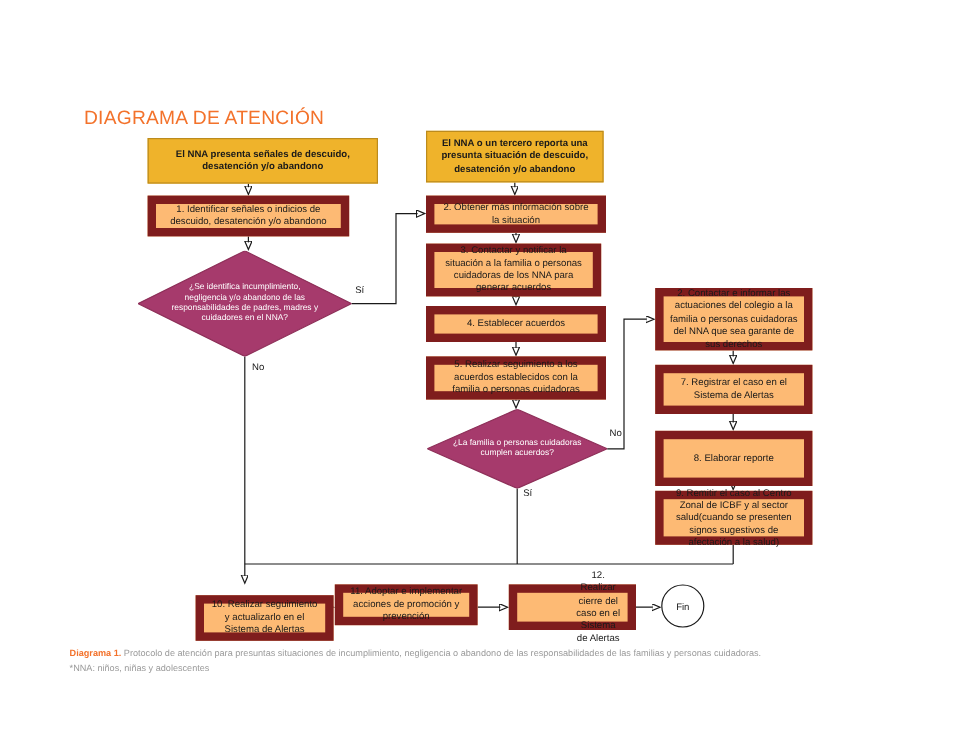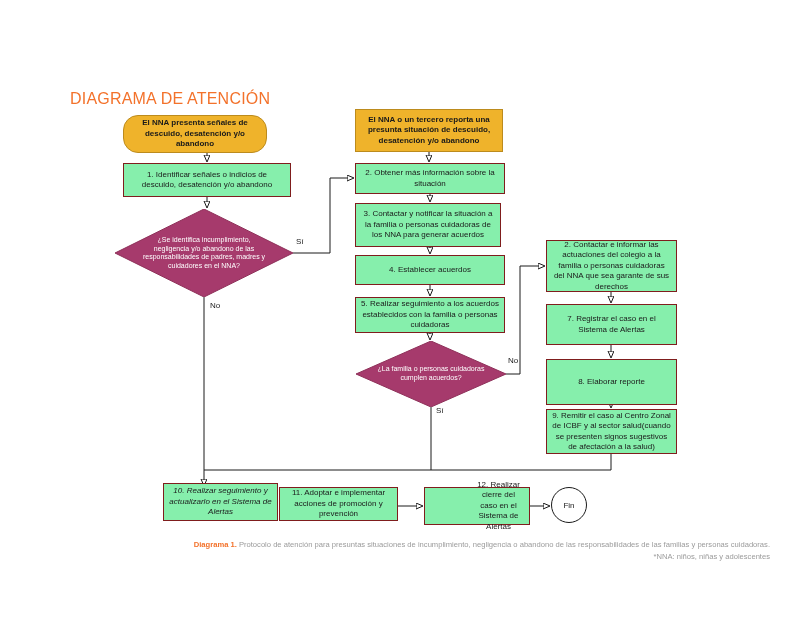--- a/index.html
+++ b/index.html
@@ -1,36 +1,36 @@
 <!DOCTYPE html>
 <html><head>
 <meta charset="utf-8">
 <style>
   html,body{margin:0;padding:0;background:#fff;}
   #page{position:relative;width:800px;height:618px;background:#ffffff;overflow:hidden;
         font-family:"Liberation Sans",sans-serif;}
   #title{position:absolute;left:70px;top:62px;font-size:16px;font-weight:normal;
          color:#F3722B;letter-spacing:.2px;margin-top:28px;}
-  .box{position:absolute;border:1px solid #7f1d1d;background:#86efac;box-sizing:border-box;
+  .box{position:absolute;border:7px solid #7f1d1d;background:#fdba74;box-sizing:border-box;
        display:flex;align-items:center;justify-content:center;text-align:center;
        font-size:8px;line-height:1.3;color:#1a1a1a;padding:2px 5px;}
   .start{background:#EFB32B;border:1px solid #BC8B1D;font-weight:bold;}
   .diamond{position:absolute;}
   .diamond svg{position:absolute;left:0;top:0;width:100%;height:100%;}
   .diamond polygon{fill:#A63A6C;stroke:#8E3059;stroke-width:1;vector-effect:non-scaling-stroke;}
   .diamond .dtext{position:absolute;left:50%;top:50%;transform:translate(-50%,-50%);
        width:72%;text-align:center;font-size:7px;line-height:1.22;color:#ffffff;}
   .edge-label{position:absolute;font-size:8px;color:#1a1a1a;}
   .fin{position:absolute;width:36px;height:36px;border:1.5px solid #1a1a1a;border-radius:50%;
        box-sizing:border-box;display:flex;align-items:center;justify-content:center;
        font-size:8px;color:#1a1a1a;background:#fff;}
   #connectors{position:absolute;left:0;top:0;width:800px;height:618px;pointer-events:none;}
   #connectors path{stroke:#1a1a1a;stroke-width:1;fill:none;}
-  #caption{position:absolute;left:70px;top:539px;width:700px;font-size:7.6px;
-           line-height:1.6;color:#9B9B9B;text-align:right;}
+  #caption{position:absolute;left:58px;top:539px;width:700px;font-size:7.6px;
+           line-height:1.6;color:#9B9B9B;}
   #caption .cap-label{color:#F3722B;font-weight:bold;}
 </style>
 </head>
 <body>
 
 <div id="page">
 
   <div id="title">DIAGRAMA DE ATENCIÓN</div>
 
   <svg id="connectors" width="800" height="618" viewBox="0 0 800 618">
@@ -54,33 +54,33 @@
     <path d="M506,374 H520 V266 H539" marker-end="url(#arr)"></path>
     <path d="M611,292 V297" marker-end="url(#arr)"></path>
     <path d="M611,345 V352" marker-end="url(#arr)"></path>
     <path d="M611,393 V402" marker-end="url(#arr)"></path>
     <path d="M611,454 V470"></path>
     <path d="M258,506 H272" marker-end="url(#arr)"></path>
     <path d="M398,506 H417" marker-end="url(#arr)"></path>
     <path d="M530,506 H544" marker-end="url(#arr)"></path>
   </svg>
 
-  <div class="box start" style="left:123px;top:115px;width:144px;height:38px;border-radius:15px;">El NNA presenta señales de descuido, desatención y/o abandono</div>
+  <div class="box start" style="left:123px;top:115px;width:192px;height:38px;">El NNA presenta señales de descuido, desatención y/o abandono</div>
   <div class="box start" style="left:355px;top:109px;width:148px;height:43px;">El NNA o un tercero reporta una presunta situación de descuido, desatención y/o abandono</div>
 
   <div class="box" style="left:123px;top:163px;width:168px;height:34px;">1. Identificar señales o indicios de descuido, desatención y/o abandono</div>
   <div class="box" style="left:355px;top:163px;width:150px;height:31px;">2. Obtener más información sobre la situación</div>
   <div class="box" style="left:355px;top:203px;width:146px;height:44px;">3. Contactar y notificar la situación a la familia o personas cuidadoras de los NNA para generar acuerdos</div>
   <div class="box" style="left:355px;top:255px;width:150px;height:30px;">4. Establecer acuerdos</div>
   <div class="box" style="left:355px;top:297px;width:150px;height:36px;">5. Realizar seguimiento a los acuerdos establecidos con la familia o personas cuidadoras</div>
   <div class="box" style="left:546px;top:240px;width:131px;height:52px;">2. Contactar e informar las actuaciones del colegio a la familia o personas cuidadoras del NNA que sea garante de sus derechos</div>
   <div class="box" style="left:546px;top:304px;width:131px;height:41px;">7. Registrar el caso en el Sistema de Alertas</div>
   <div class="box" style="left:546px;top:359px;width:131px;height:46px;">8. Elaborar reporte</div>
   <div class="box" style="left:546px;top:409px;width:131px;height:45px;">9. Remitir el caso al Centro Zonal de ICBF y al sector salud(cuando se presenten signos sugestivos de afectación a la salud)</div>
-  <div class="box" style="left:163px;top:483px;width:115px;height:38px;font-style:italic;">10. Realizar seguimiento y actualizarlo en el Sistema de Alertas</div>
+  <div class="box" style="left:163px;top:496px;width:115px;height:38px;">10. Realizar seguimiento y actualizarlo en el Sistema de Alertas</div>
   <div class="box" style="left:279px;top:487px;width:119px;height:34px;">11. Adoptar e implementar acciones de promoción y prevención</div>
   <div class="box" style="left:424px;top:487px;width:106px;height:38px;padding-left:48px;">12. Realizar cierre del caso en el Sistema de Alertas</div>
 
   <div class="diamond" style="left:115px;top:209px;width:178px;height:88px;">
     <svg viewBox="0 0 100 100" preserveAspectRatio="none">
       <polygon points="50,0 100,50 50,100 0,50"></polygon>
     </svg>
     <div class="dtext">¿Se identifica incumplimiento, negligencia y/o abandono de las responsabilidades de padres, madres y cuidadores en el NNA?</div>
   </div>
   <div class="diamond" style="left:356px;top:341px;width:150px;height:66px;">

